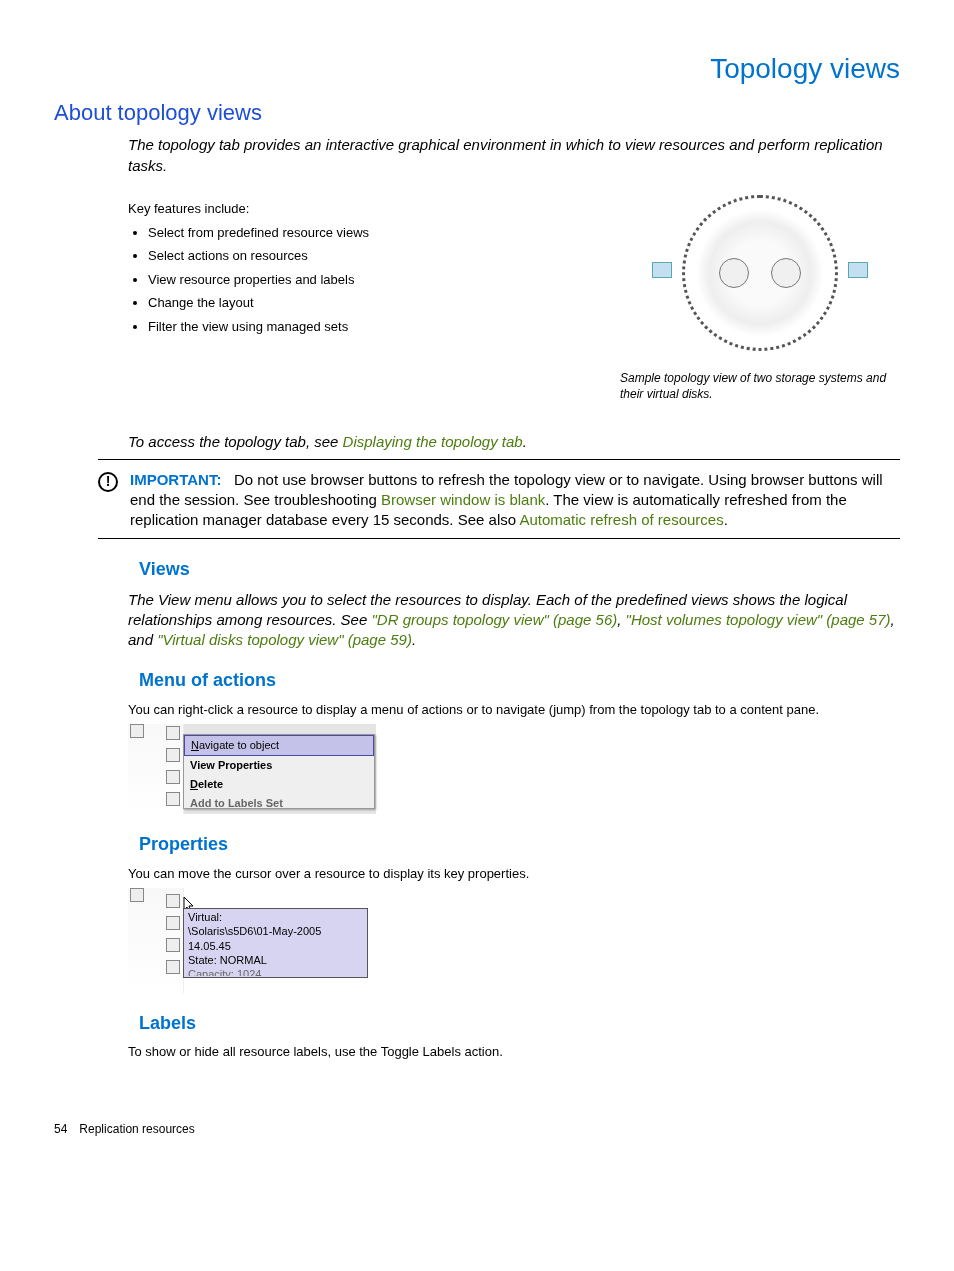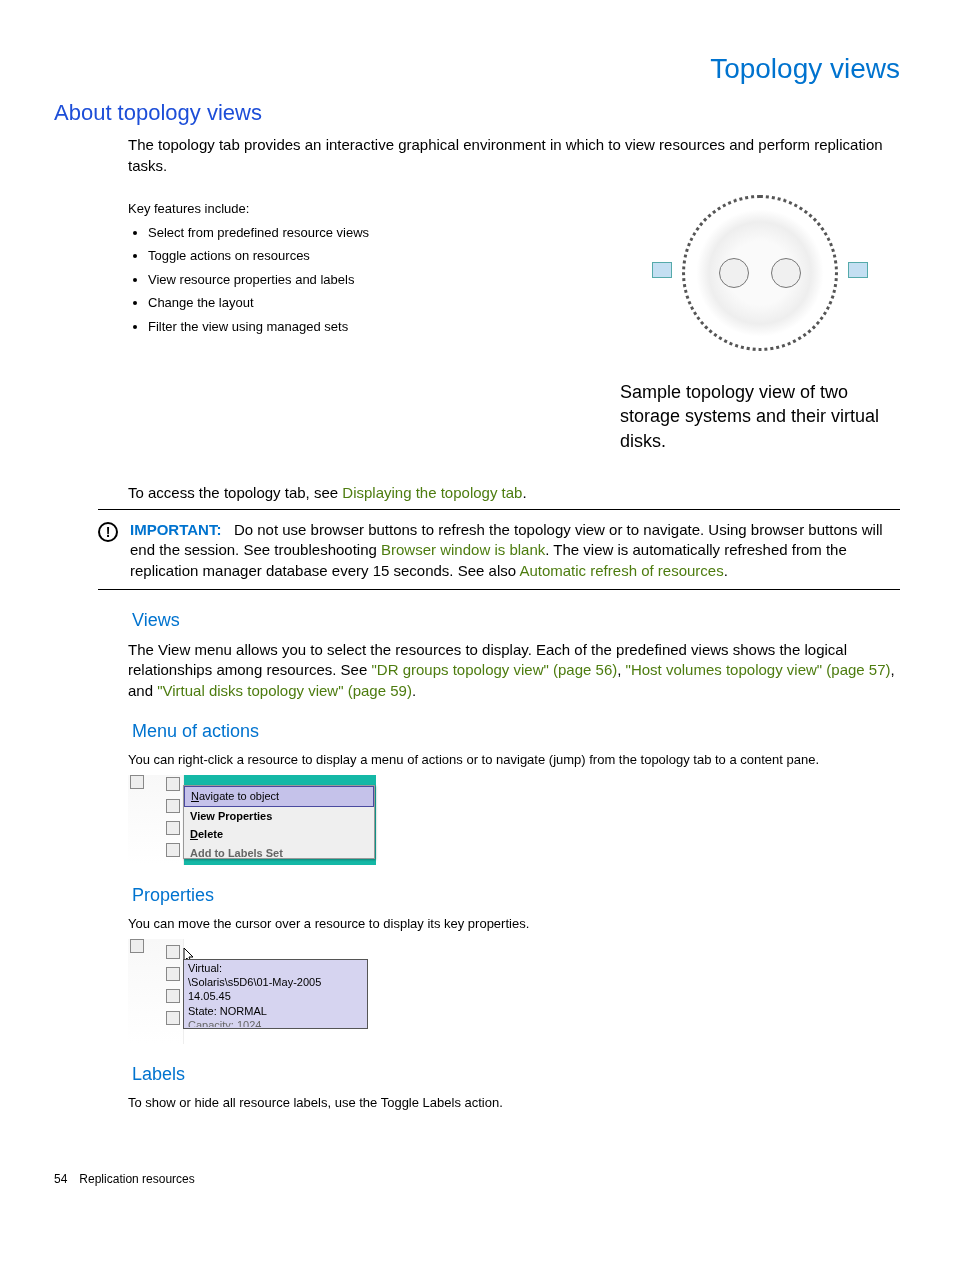--- a/index.html
+++ b/index.html
@@ -21,31 +21,32 @@
   }
   h2 {
     font-family: Arial, Helvetica, sans-serif;
     font-weight: 300;
     color: #1d4ed8;
     font-size: 22px;
     margin: 0 0 8px 0;
   }
   h3 {
     font-family: Arial, Helvetica, sans-serif;
-    font-weight: 400;
+    font-weight: 700;
     color: #0073cf;
     font-size: 18px;
-    margin: 18px 0 8px 4px;
+    margin: 18px 0 8px 11px;
   }
   .body-indent {
     margin-left: 74px;
   }
   .p-main {
     font-size: 15px;
     margin: 6px 0;
+    font-style: italic;
   }
   .p-small {
     font-size: 13px;
     margin: 6px 0;
   }
   .two-col {
     display: flex;
     gap: 30px;
     align-items: flex-start;
     margin-top: 18px;
@@ -59,22 +60,23 @@
   ul.feature-list {
     list-style: disc;
     padding-left: 20px;
     margin: 4px 0;
     font-size: 13px;
   }
   ul.feature-list li {
     margin: 6px 0;
   }
   .caption {
-    font-size: 18px;
-    margin-top: 28px;
+    font-size: 12px;
+    margin-top: 18px;
+    font-style: italic;
   }
   a.link {
     color: #4d7c0f;
     text-decoration: none;
   }
   .hr {
     border: none;
     border-top: 1px solid #000;
     margin: 4px 0;
   }
@@ -112,21 +114,21 @@
     position: relative;
     display: flex;
     align-items: center;
     justify-content: center;
   }
   .context-menu-img {
     width: 248px;
     height: 90px;
     position: relative;
     margin-top: 6px;
-    background: #14b8a6;
+    background: #e5e5e5;
   }
   .cm-tree {
     position:absolute; left:0; top:0; width:55px; height:90px;
     background: linear-gradient(to bottom, #f8f8f8, #fff);
     border-right:1px solid #eee;
   }
   .cm-node {
     position:absolute; width:12px; height:12px; border:1px solid #888; background:#eee;
   }
   .cm-menu {
@@ -188,21 +190,21 @@
 <h2>About topology views</h2>
 
 <div class="body-indent">
   <p class="p-main">The topology tab provides an interactive graphical environment in which to view resources and perform replication tasks.</p>
 
   <div class="two-col">
     <div class="left-col">
       <p class="p-small">Key features include:</p>
       <ul class="feature-list">
         <li>Select from predefined resource views</li>
-        <li>Toggle actions on resources</li>
+        <li>Select actions on resources</li>
         <li>View resource properties and labels</li>
         <li>Change the layout</li>
         <li>Filter the view using managed sets</li>
       </ul>
     </div>
     <div class="right-col">
       <div class="figure-placeholder">
         <div class="topo-side-box" style="left:-8px;"></div>
         <div class="topo-circle">
           <div class="topo-small" style="left:34px;"></div>

